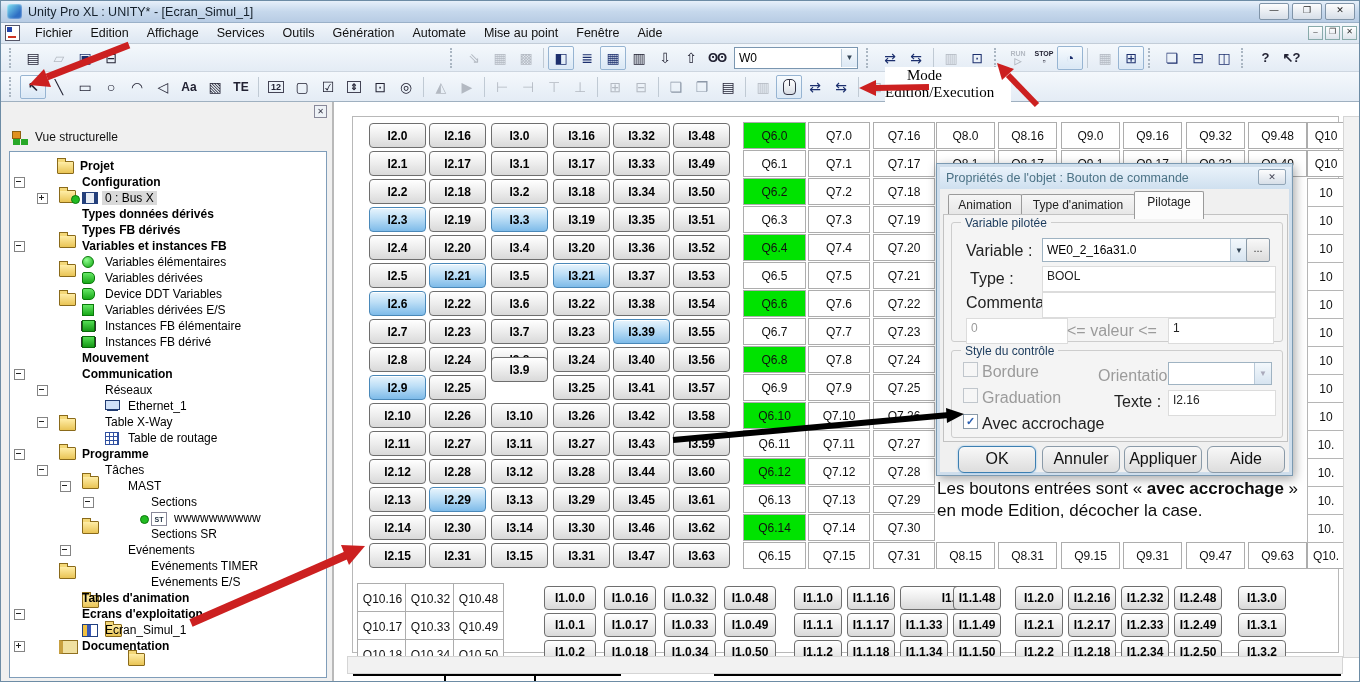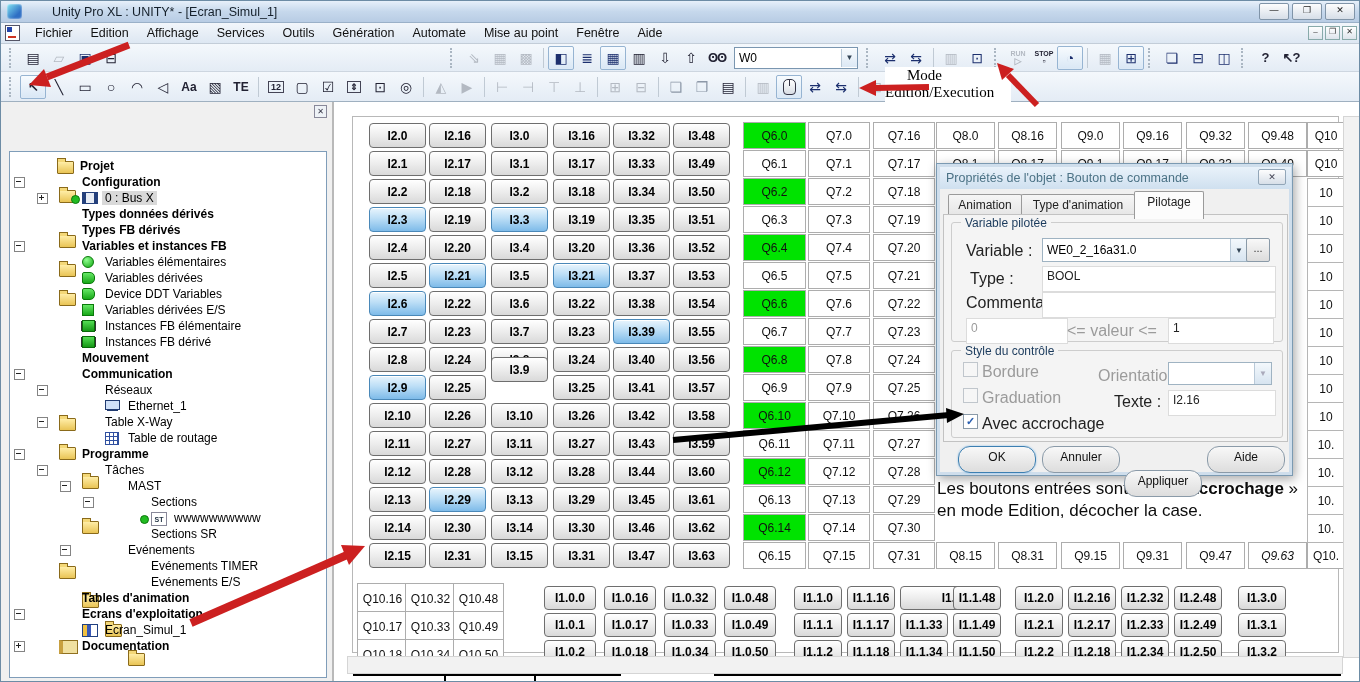--- a/index.html
+++ b/index.html
@@ -4,21 +4,21 @@
 <style>
   html,body{margin:0;padding:0;}
   body{width:1360px;height:682px;position:relative;overflow:hidden;
        font-family:"Liberation Sans",sans-serif;background:#fff;
        border:1px solid #6d8ca5;box-sizing:border-box;}
   .abs{position:absolute;box-sizing:border-box;}
 
   
   #titlebar{left:0;top:0;width:1360px;height:22px;
     background:linear-gradient(#e7f0fa,#c6d8ec 50%,#b8cce4);
-    border-bottom:1px solid #9ab0c8;display:flex;align-items:center;padding:0 6px;gap:24px;}
+    border-bottom:1px solid #9ab0c8;display:flex;align-items:center;padding:0 6px;}
   #titlebar .ttl{font-size:12.5px;color:#15202b;margin-left:6px;}
   .applogo{width:15px;height:15px;border-radius:3px;
     background:linear-gradient(135deg,#7fe3f2,#2f6fc4 70%);box-shadow:inset 0 0 2px #fff;}
   .winbtns{margin-left:auto;display:flex;gap:3px;}
   .wbtn{width:28px;height:15px;border:1px solid #8094a8;border-radius:2px;
     background:linear-gradient(#fdfdfd,#d6dee8);font-size:9px;line-height:13px;
     text-align:center;color:#222;}
   #menubar{left:0;top:22px;width:1360px;height:21px;
     background:linear-gradient(#f2f6fb,#dde7f2);
     border-bottom:1px solid #c3cdd8;display:flex;align-items:center;padding:0 4px;}
@@ -157,22 +157,22 @@
   .dinput.lite{border-color:#dcdcdc;}
   .dinput.dim{color:#9b9b9b;}
   .dcombo{position:absolute;background:#fff;border:1px solid #9fb3c2;display:flex;align-items:center;
     font-size:12px;padding-left:4px;}
   .dcombo .arr{margin-left:auto;width:16px;height:100%;display:flex;align-items:center;justify-content:center;
     font-size:8px;color:#345;background:linear-gradient(#f3f8fc,#d7e4f0);border-left:1px solid #b9c9d8;}
   .dcombo.dis .arr{color:#aab;}
   .cb{position:absolute;width:13px;height:13px;border:1px solid #8a9aa8;background:#fff;
     font-size:11px;line-height:12px;text-align:center;color:#2a5fb0;font-weight:bold;}
   .cb.dis{border-color:#c0c6cc;background:#f6f6f6;}
-  .dbtn{position:absolute;height:22px;border:1px solid #8a9aa8;border-radius:12px;
-    background:linear-gradient(#f8f8f8,#dddddd);font-size:12px;text-align:center;padding-top:3px;color:#111;}
+  .dbtn{position:absolute;height:22px;border:1px solid #8a9aa8;border-radius:6px;
+    background:linear-gradient(#f8f8f8,#dddddd);font-size:16px;text-align:center;padding-top:3px;color:#111;}
   .dbtn.focus{border-color:#3c7fb1;box-shadow:0 0 2px #7db8e8;}
   .browse{position:absolute;width:22px;height:22px;border:1px solid #8a9aa8;border-radius:2px;
     background:linear-gradient(#f8f8f8,#dcdcdc);font-size:11px;text-align:center;line-height:18px;color:#333;}
 
   #overlay{position:absolute;left:0;top:0;width:1360px;height:682px;z-index:60;pointer-events:none;}
 </style>
 </head>
 <body>
 
 <div class="abs" id="titlebar">
@@ -304,20 +304,24 @@
     <span class="tsep"></span>
     <span class="ticon frame">✎</span>
   </div>
 <div class="abs" id="modebox">
   <div class="l1">Mode</div>
   <div>Edition/Execution</div>
 </div>
 
 <div class="abs" id="nav">
   <div class="abs" id="navclose">✕</div>
+  <div class="abs" id="vuerow">
+    <span class="ic-structure"></span>
+    <span>Vue structurelle</span>
+  </div>
   <div class="abs" id="treebox">
       <div class="tico ic-folder" style="left: 47px; top: 9px;"></div>
       <div class="trow bold" style="left: 67px; top: 6px;">
         <span class="lbl">Projet</span>
       </div>
       <div class="exp" style="left: 4px; top: 25px;"></div>
       <div class="tico ic-folder" style="left: 49px; top: 25px;"></div>
       <div class="trow bold" style="left: 69px; top: 22px;">
         <span class="lbl">Configuration</span>
       </div>
@@ -607,21 +611,21 @@
     <div class="qcell" style="left: 1060px; top: 149px; width: 57px; height: 25px;">Q9.1</div>
     <div class="qcell" style="left: 1122px; top: 149px; width: 57px; height: 25px;">Q9.17</div>
     <div class="qcell" style="left: 1185px; top: 149px; width: 57px; height: 25px;">Q9.33</div>
     <div class="qcell" style="left: 1247px; top: 149px; width: 57px; height: 25px;">Q9.49</div>
     <div class="qcell" style="left: 1306px; top: 149px; width: 36px; height: 25px;">Q10</div>
     <div class="qcell" style="left: 935px; top: 541px; width: 57px; height: 25px;">Q8.15</div>
     <div class="qcell" style="left: 997px; top: 541px; width: 57px; height: 25px;">Q8.31</div>
     <div class="qcell" style="left: 1060px; top: 541px; width: 57px; height: 25px;">Q9.15</div>
     <div class="qcell" style="left: 1122px; top: 541px; width: 57px; height: 25px;">Q9.31</div>
     <div class="qcell" style="left: 1185px; top: 541px; width: 57px; height: 25px;">Q9.47</div>
-    <div class="qcell" style="left: 1247px; top: 541px; width: 57px; height: 25px; font-style: italic;">Q9.63</div>
+    <div class="qcell" style="left: 1247px; top: 541px; width: 57px; height: 25px;">Q9.63</div>
     <div class="qcell" style="left: 1306px; top: 541px; width: 36px; height: 25px;">Q10.</div>
     <div class="strip" style="left: 1306px; top: 177px; width: 36px; height: 27px;">10</div>
     <div class="strip" style="left: 1306px; top: 205px; width: 36px; height: 27px;">10</div>
     <div class="strip" style="left: 1306px; top: 233px; width: 36px; height: 27px;">10</div>
     <div class="strip" style="left: 1306px; top: 261px; width: 36px; height: 27px;">10</div>
     <div class="strip" style="left: 1306px; top: 289px; width: 36px; height: 27px;">10</div>
     <div class="strip" style="left: 1306px; top: 317px; width: 36px; height: 27px;">10</div>
     <div class="strip" style="left: 1306px; top: 345px; width: 36px; height: 27px;">10</div>
     <div class="strip" style="left: 1306px; top: 373px; width: 36px; height: 27px;">10</div>
     <div class="strip" style="left: 1306px; top: 401px; width: 36px; height: 27px;">10</div>
@@ -736,21 +740,21 @@
   </div>
   <div class="cb dis" style="left:26px;top:224px;"></div>
   <div class="dlbl gray" style="left:45px;top:225px;">Graduation</div>
   <div class="dlbl" style="left:177px;top:229px;">Texte :</div>
   <div class="dinput lite" style="left:231px;top:226px;width:98px;height:20px;">I2.16</div>
   <div class="cb" style="left:26px;top:250px;">✓</div>
   <div class="dlbl" style="left:45px;top:251px;">Avec accrochage</div>
 
   <div class="dbtn focus" style="left:21px;top:282px;width:76px;">OK</div>
   <div class="dbtn" style="left:105px;top:282px;width:76px;">Annuler</div>
-  <div class="dbtn" style="left:187px;top:282px;width:76px;margin-top:24px;">Appliquer</div>
+  <div class="dbtn" style="left:187px;top:282px;width:76px;">Appliquer</div>
   <div class="dbtn" style="left:270px;top:282px;width:76px;">Aide</div>
 </div>
 
 <svg id="overlay">
   <g>
     <line x1="128" y1="44" x2="46" y2="76" stroke="#cc2020" stroke-width="7"></line>
     <polygon points="28,84 43,68 50,86" fill="#cc2020"></polygon>
   </g>
   <g>
     <line x1="928" y1="86" x2="874" y2="87" stroke="#cc2020" stroke-width="6"></line>

